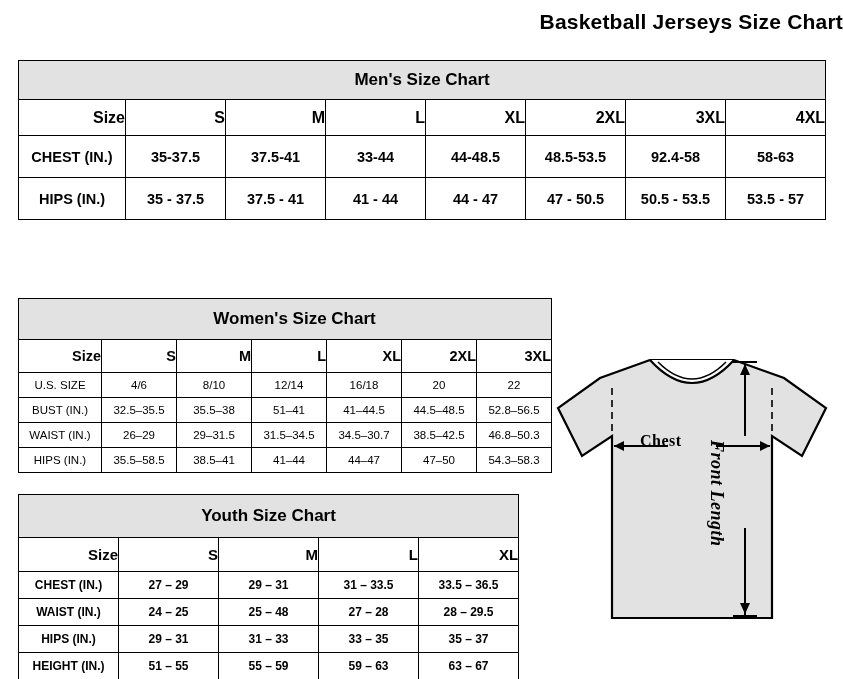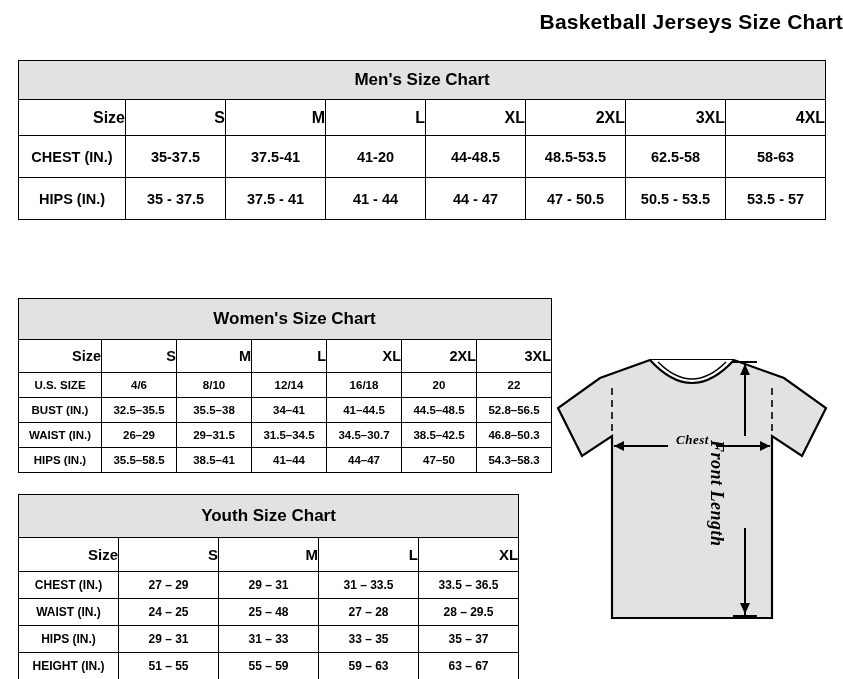--- a/index.html
+++ b/index.html
@@ -59,21 +59,21 @@
 
   
   #women-table {
     position: absolute;
     left: 18px;
     top: 298px;
     width: 533px;
   }
   #women-table .section-head { font-size: 17px; height: 40px; padding-left: 19px; }
   #women-table .hdr-row td { font-size: 14.5px; height: 32px; }
-  #women-table .data-row td { font-size: 11.5px; height: 24px; font-weight: bold; }
+  #women-table .data-row td { font-size: 11.5px; height: 24px; font-weight: normal; }
   #women-table .rowlabel { font-size: 11px; }
 
   
   #youth-table {
     position: absolute;
     left: 18px;
     top: 494px;
     width: 500px;
   }
   #youth-table .section-head { font-size: 17px; height: 42px; }
@@ -84,26 +84,25 @@
   
   #shirt-figure {
     position: absolute;
     left: 540px;
     top: 348px;
     width: 300px;
     height: 320px;
   }
   .chest-label {
     position: absolute;
-    left: 676px;
+    left: 640px;
     top: 432px;
     font-family: "Liberation Serif", serif;
-    font-style: italic;
-    font-weight: bold;
-    font-size: 13px;
+    font-weight: bold;
+    font-size: 16px;
     letter-spacing: 0.5px;
   }
   .frontlen-label {
     position: absolute;
     left: 706px;
     top: 440px;
     font-family: "Liberation Serif", serif;
     font-style: italic;
     font-weight: bold;
     font-size: 18px;
@@ -138,24 +137,24 @@
       <td>L</td>
       <td>XL</td>
       <td>2XL</td>
       <td>3XL</td>
       <td>4XL</td>
     </tr>
     <tr class="data-row">
       <td class="rowlabel">CHEST (IN.)</td>
       <td>35-37.5</td>
       <td>37.5-41</td>
-      <td>41-20</td>
+      <td>33-44</td>
       <td>44-48.5</td>
       <td>48.5-53.5</td>
-      <td>62.5-58</td>
+      <td>92.4-58</td>
       <td>58-63</td>
     </tr>
     <tr class="data-row">
       <td class="rowlabel">HIPS (IN.)</td>
       <td>35 - 37.5</td>
       <td>37.5 - 41</td>
       <td>41 - 44</td>
       <td>44 - 47</td>
       <td>47 - 50.5</td>
       <td>50.5 - 53.5</td>
@@ -193,21 +192,21 @@
       <td>8/10</td>
       <td>12/14</td>
       <td>16/18</td>
       <td>20</td>
       <td>22</td>
     </tr>
     <tr class="data-row">
       <td class="rowlabel">BUST  (IN.)</td>
       <td>32.5–35.5</td>
       <td>35.5–38</td>
-      <td>34–41</td>
+      <td>51–41</td>
       <td>41–44.5</td>
       <td>44.5–48.5</td>
       <td>52.8–56.5</td>
     </tr>
     <tr class="data-row">
       <td class="rowlabel">WAIST  (IN.)</td>
       <td>26–29</td>
       <td>29–31.5</td>
       <td>31.5–34.5</td>
       <td>34.5–30.7</td>

